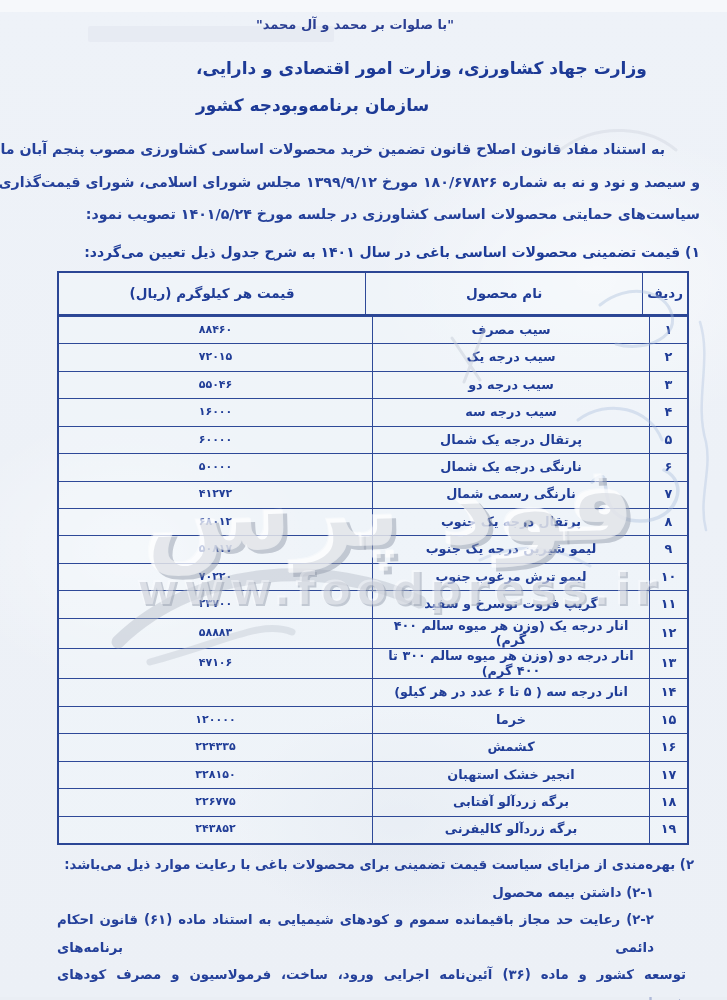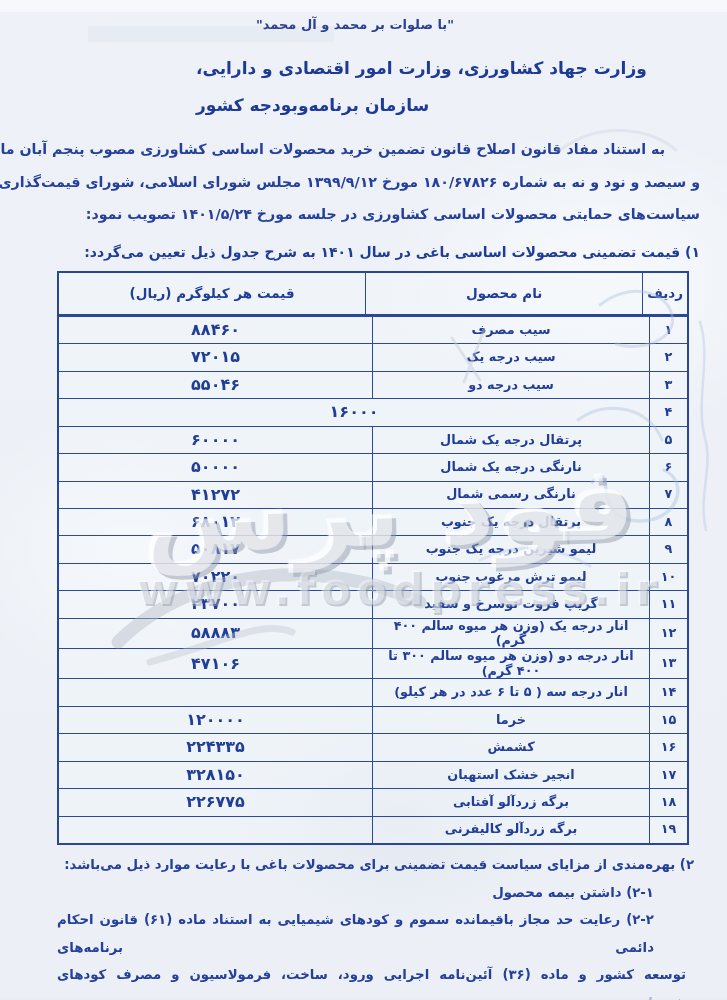--- a/index.html
+++ b/index.html
@@ -52,21 +52,21 @@
   .t-row{display:flex;flex:1;border-top:1.6px solid #2e4998;}
   .t-row.head{flex:0 0 41px;border-top:none;}
   .t-row.head .cell{font-size:13.5px;}
   .cell{
     display:flex;align-items:center;justify-content:center;
     font-size:12.8px;font-weight:bold;color:#203d97;
     padding:0 4px;box-sizing:border-box;text-align:center;line-height:1.15;
   }
   .c-no{flex:0 0 38px;border-left:1.8px solid #2e4998;}
   .c-prod{flex:0 0 277px;border-left:1.8px solid #2e4998;}
-  .c-price{flex:1;letter-spacing:.5px;font-size:16px;}
+  .c-price{flex:1;letter-spacing:.5px;font-size:11px;}
   .t-row.head{border-bottom:2px solid #2b4695;}
 
   .footer-block{
     position:absolute;left:57px;top:851px;width:643px;
     direction:rtl;font-size:13.3px;font-weight:bold;color:#24409a;line-height:27.6px;
   }
   .fline{white-space:nowrap;}
   .fline.just{text-align:justify;text-align-last:justify;white-space:normal;}
   .ind1{padding-right:6px;}
   .ind2{padding-right:46px;}
@@ -146,20 +146,21 @@
         <div class="cell c-prod">سیب درجه یک</div>
         <div class="cell c-price">۷۲۰۱۵</div>
       </div>
       <div class="t-row">
         <div class="cell c-no">۳</div>
         <div class="cell c-prod">سیب درجه دو</div>
         <div class="cell c-price">۵۵۰۴۶</div>
       </div>
       <div class="t-row">
         <div class="cell c-no">۴</div>
+        <div class="cell c-prod">سیب درجه سه</div>
         <div class="cell c-price">۱۶۰۰۰</div>
       </div>
       <div class="t-row">
         <div class="cell c-no">۵</div>
         <div class="cell c-prod">پرتقال درجه یک شمال</div>
         <div class="cell c-price">۶۰۰۰۰</div>
       </div>
       <div class="t-row">
         <div class="cell c-no">۶</div>
         <div class="cell c-prod">نارنگی درجه یک شمال</div>
@@ -220,20 +221,21 @@
         <div class="cell c-price">۳۲۸۱۵۰</div>
       </div>
       <div class="t-row">
         <div class="cell c-no">۱۸</div>
         <div class="cell c-prod">برگه زردآلو آفتابی</div>
         <div class="cell c-price">۲۲۶۷۷۵</div>
       </div>
       <div class="t-row">
         <div class="cell c-no">۱۹</div>
         <div class="cell c-prod">برگه زردآلو کالیفرنی</div>
+        <div class="cell c-price">۲۴۳۸۵۲</div>
       </div>
       <div style="display:contents"></div>
   </div>
 
   <div class="wm-fa">فود پرس</div>
   <div class="wm-en">www.foodpress.ir</div>
 
   <div class="footer-block">
     <div class="fline ind1">۲) بهره‌مندی از مزایای سیاست قیمت تضمینی برای محصولات باغی با رعایت موارد ذیل می‌باشد:</div>
     <div class="fline ind2">۲-۱) داشتن بیمه محصول</div>

